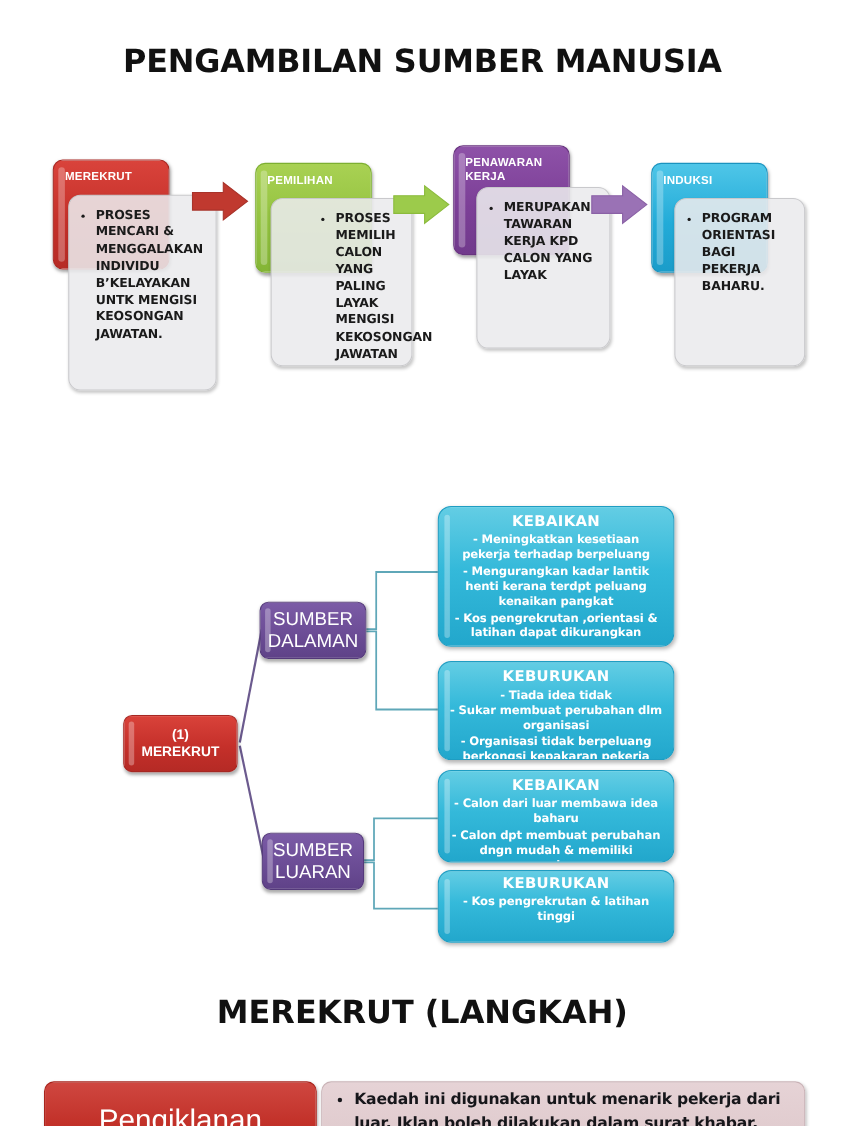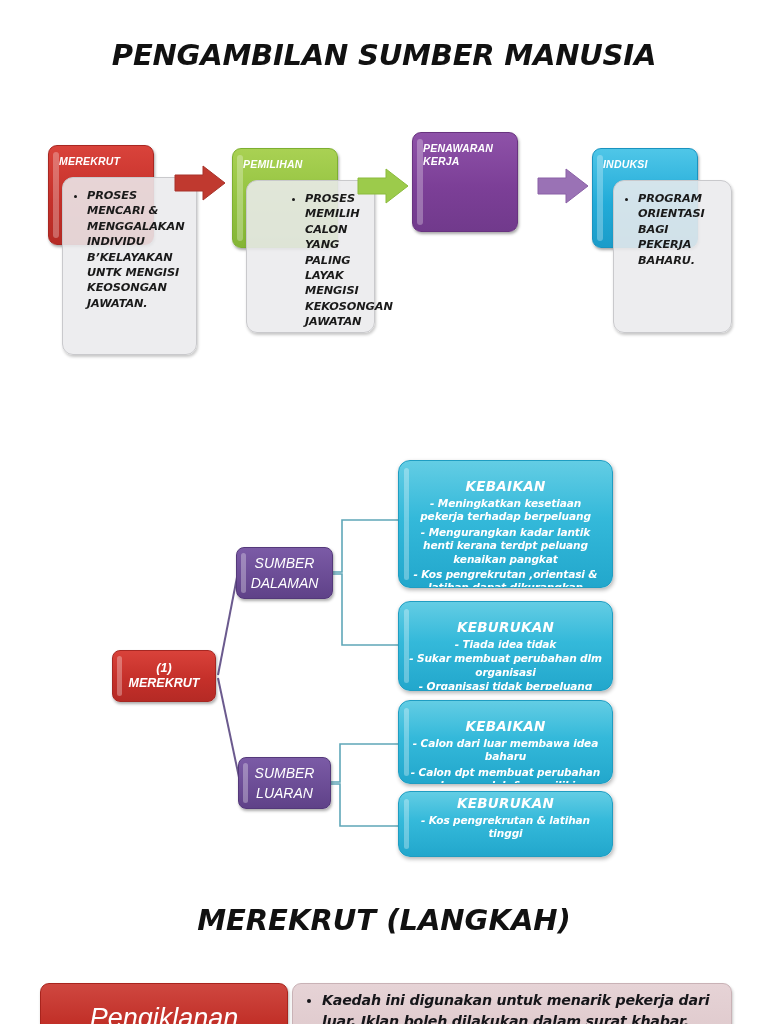--- a/index.html
+++ b/index.html
@@ -2,21 +2,21 @@
 <html><head>
 <meta charset="utf-8">
 <style>
   * { box-sizing: border-box; margin: 0; padding: 0; }
   html, body {
     width: 768px; height: 1024px;
     background: #ffffff;
     font-family: "Liberation Sans", sans-serif;
     overflow: hidden;
   }
-  #page { position: relative; width: 713px; height: 1024px; font-style: italic; }
+  #page { position: relative; width: 713px; height: 1024px; }
 
   
   .main-title {
     position: absolute;
     left: 0; top: 38px; width: 768px;
     text-align: center;
     font-size: 29px;
     font-weight: 800;
     letter-spacing: -0.2px;
     color: #111111;
@@ -97,33 +97,33 @@
   }
   .node-red {
     background: linear-gradient(180deg,#d9423a 0%,#c5302a 55%,#b52a25 100%);
     border: 1px solid #a62722;
     font-size: 12.5px;
     line-height: 15px;
   }
   .node-purple {
     background: linear-gradient(180deg,#7b5ba6 0%,#6c4d96 55%,#5f4288 100%);
     border: 1px solid #54397a;
-    font-size: 14px;
+    font-size: 17px;
     line-height: 20px;
     font-weight: 400;
   }
   .mm-box {
     position: absolute;
     border-radius: 12px;
     background: linear-gradient(180deg,#63cde4 0%,#34b9da 45%,#22a7cc 100%);
     border: 1px solid #1f9dc2;
     box-shadow: 1px 2px 4px rgba(0,0,0,0.30);
     color: #ffffff;
     z-index: 4;
-    padding: 17px 9px;
+    padding: 5px 9px;
     text-align: center;
     overflow: hidden;
   }
   .mm-box::after{
     content:"";
     position:absolute; left:5px; top:7px; bottom:7px; width:5px;
     border-radius:3px;
     background: rgba(255,255,255,0.30);
   }
   .mm-box h4 {
@@ -215,20 +215,25 @@
   </div>
 
   <svg class="arrow" style="left:356px; top:166px;" width="55" height="40" viewBox="0 0 55 40">
     <path d="M2,12 L30,12 L30,3 L52,20 L30,37 L30,28 L2,28 Z" fill="#9ccb4b" stroke="#8bbb3c" stroke-width="1"></path>
   </svg>
 
   <div class="proc" style="left:412px; top:132px; width:150px; height:185px;">
     <div class="proc-head" style="background:linear-gradient(180deg,#8e52a8 0%,#7c3f97 55%,#713a8c 100%); border:1px solid #68337f;">
       <span>PENAWARAN KERJA</span>
     </div>
+    <div class="proc-body" style="left:21px; top:38px; width:122px; height:147px;">
+      <ul>
+          <li>MERUPAKAN TAWARAN KERJA KPD CALON YANG LAYAK</li>
+        </ul>
+    </div>
   </div>
 
   <svg class="arrow" style="left:536px; top:166px;" width="55" height="40" viewBox="0 0 55 40">
     <path d="M2,12 L30,12 L30,3 L52,20 L30,37 L30,28 L2,28 Z" fill="#9a72b5" stroke="#8a61a6" stroke-width="1"></path>
   </svg>
 
   <div class="proc" style="left:592px; top:148px; width:140px; height:185px;">
     <div class="proc-head" style="background:linear-gradient(180deg,#4fc6e8 0%,#22abd8 55%,#1b9cc9 100%); border:1px solid #1a93bf;">
       <span>INDUKSI</span>
     </div>

